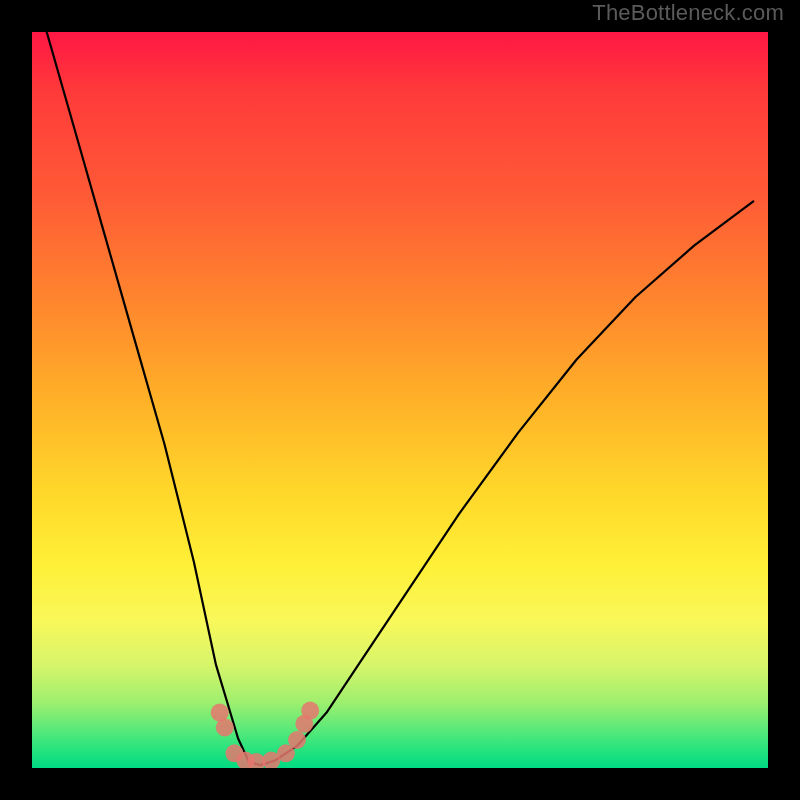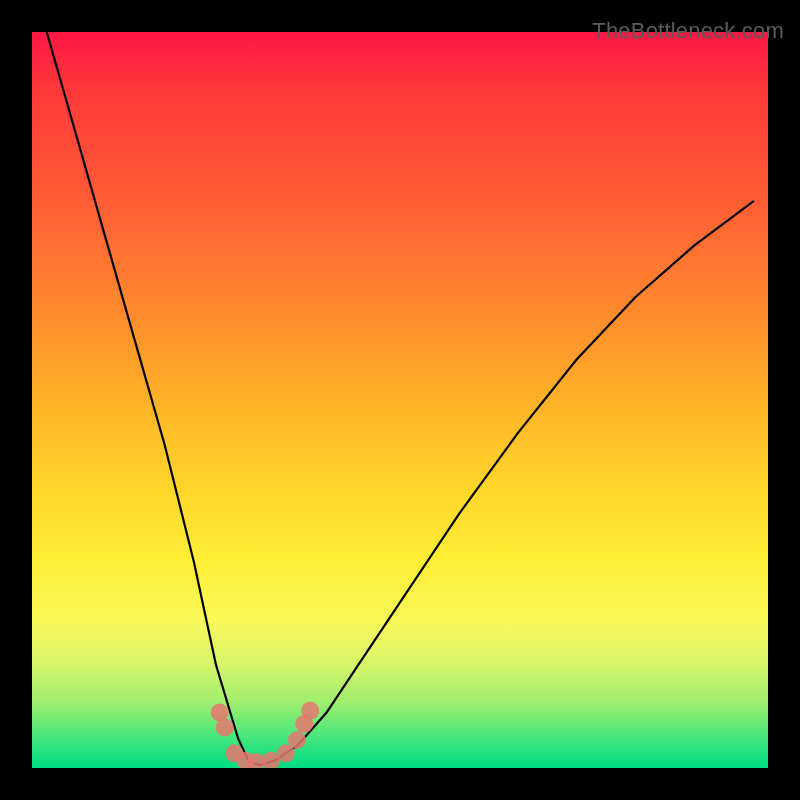--- a/index.html
+++ b/index.html
@@ -44,21 +44,21 @@
       #1ee27f 98%,
       #00db83 100%
     );
   }
   .curve-svg {
     position: absolute;
     inset: 0;
   }
   .watermark {
     position: absolute;
-    top: 18px;
+    top: 0;
     right: 16px;
     color: #5b5b5b;
     font-size: 22px;
     letter-spacing: 0.2px;
     font-weight: 500;
   }
 </style>
 </head>
 <body>
 

